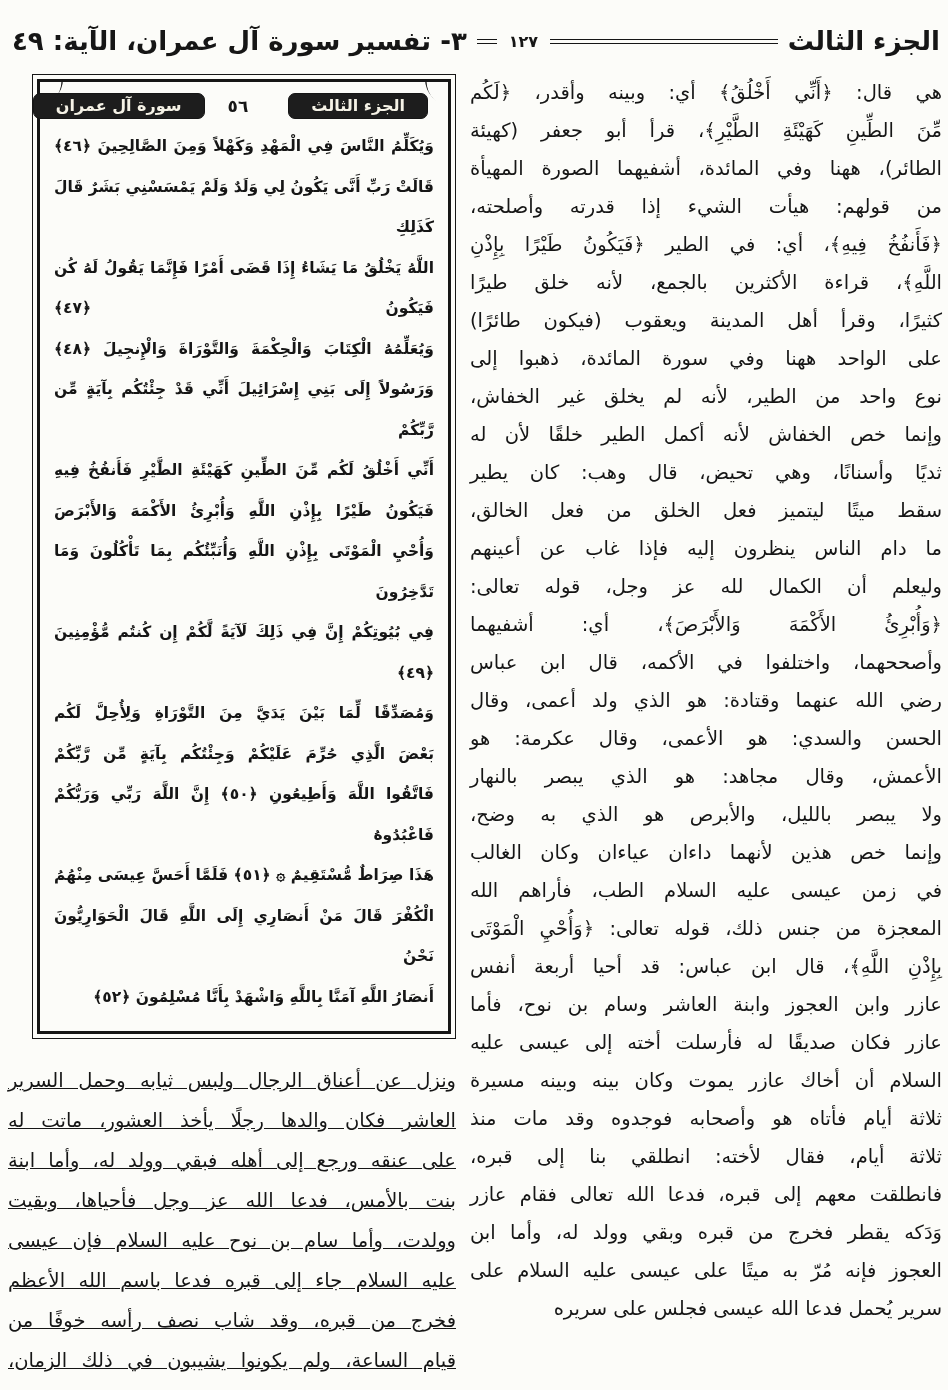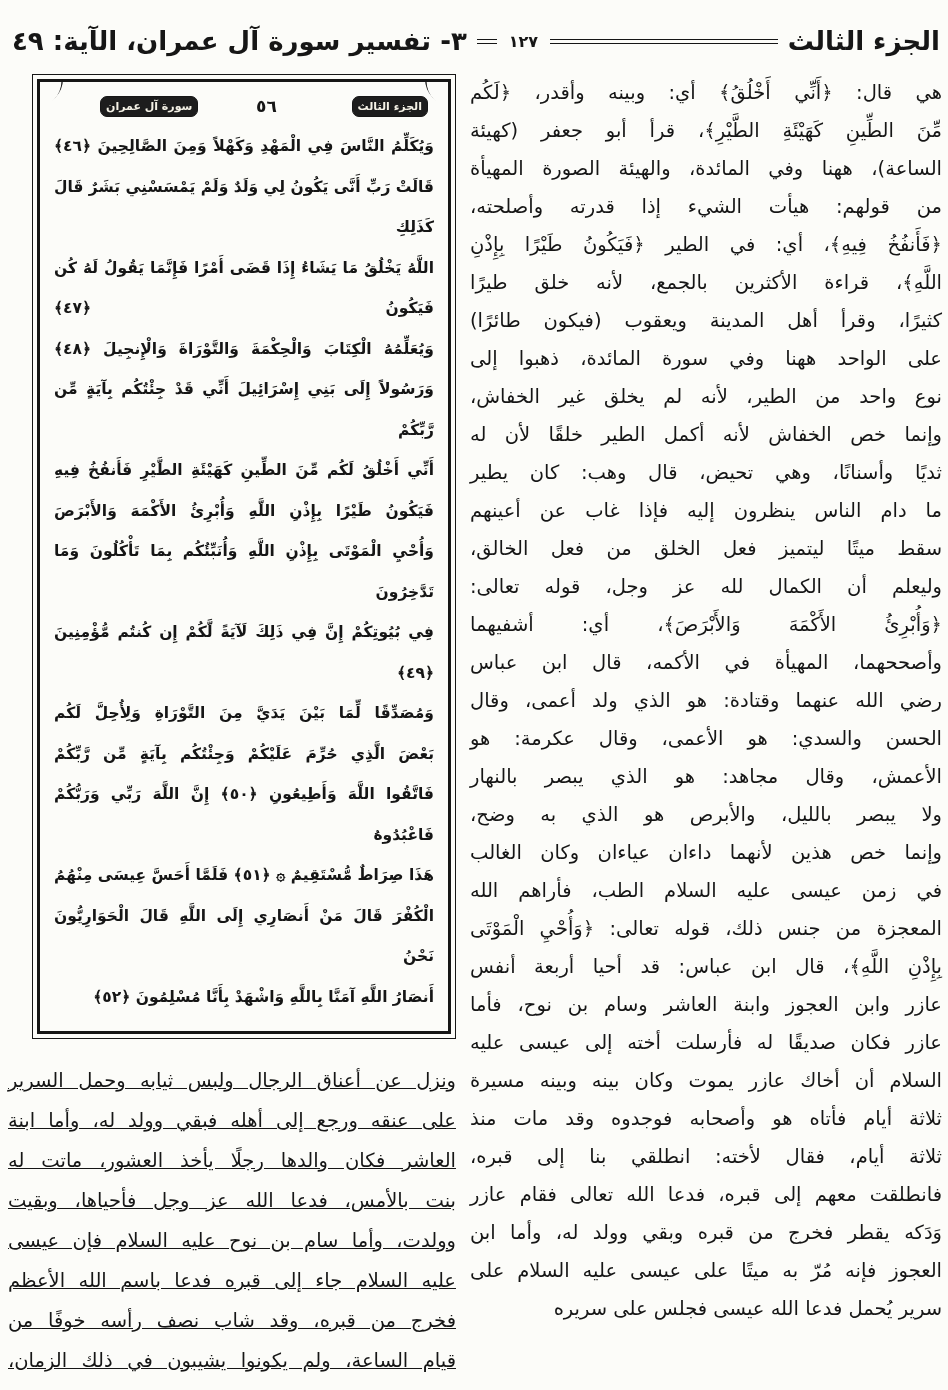--- a/index.html
+++ b/index.html
@@ -62,22 +62,22 @@
   }
   .mushaf-inner::before{right:-3px;border-left:none;border-bottom:none;border-radius:0 0 0 26px;border-top:none;border-right:none;box-shadow:inset 2px 2px 0 -0.5px var(--ink);border-bottom-left-radius:26px;}
   .mushaf-inner::after{left:-3px;border-right:none;border-bottom:none;border-top:none;border-left:none;box-shadow:inset -2px 2px 0 -0.5px var(--ink);border-bottom-right-radius:26px;}
 
   .mushaf-head{
     display:flex;justify-content:space-between;align-items:center;
     height:32px;margin-bottom:4px;padding:0 6px;
   }
   .cartouche{
     background:var(--cartouche-bg);color:var(--cartouche-text);
-    font-size:11px;font-weight:bold;line-height:1;
-    padding:4px 5px;border-radius:7px 7px 7px 7px;
+    font-size:16px;font-weight:bold;line-height:1;
+    padding:4px 22px;border-radius:7px 7px 7px 7px;
     border:1px solid var(--ink);
     letter-spacing:0.3px;white-space:nowrap;margin-left:40px;
   }
   .mushaf-pagenum{font-size:17px;font-weight:bold;margin-left:23px;}
 
   .mushaf-lines .line{
     font-size:15.5px;font-weight:bold;line-height:40.5px;
     text-align:justify;text-align-last:justify;
   }
   .mushaf-lines .line:last-child{text-align-last:right;}
@@ -93,34 +93,34 @@
     <span class="hd-num">١٢٧</span>
     <span class="dbl-rule short"></span>
     <span class="hd-text">٣- تفسير سورة آل عمران، الآية: ٤٩</span>
   </header>
 
   <main class="content">
 
     <section class="col-right">
         <div class="line">هي قال: ﴿أَنِّي أَخْلُقُ﴾ أي: وبينه وأقدر، ﴿لَكُم</div>
         <div class="line">مِّنَ الطِّينِ كَهَيْئَةِ الطَّيْرِ﴾، قرأ أبو جعفر (كهيئة</div>
-        <div class="line">الساعة)، ههنا وفي المائدة، والهيئة الصورة المهيأة</div>
+        <div class="line">الطائر)، ههنا وفي المائدة، أشفيهما الصورة المهيأة</div>
         <div class="line">من قولهم: هيأت الشيء إذا قدرته وأصلحته،</div>
         <div class="line">﴿فَأَنفُخُ فِيهِ﴾، أي: في الطير ﴿فَيَكُونُ طَيْرًا بِإِذْنِ</div>
         <div class="line">اللَّهِ﴾، قراءة الأكثرين بالجمع، لأنه خلق طيرًا</div>
         <div class="line">كثيرًا، وقرأ أهل المدينة ويعقوب (فيكون طائرًا)</div>
         <div class="line">على الواحد ههنا وفي سورة المائدة، ذهبوا إلى</div>
         <div class="line">نوع واحد من الطير، لأنه لم يخلق غير الخفاش،</div>
         <div class="line">وإنما خص الخفاش لأنه أكمل الطير خلقًا لأن له</div>
         <div class="line">ثديًا وأسنانًا، وهي تحيض، قال وهب: كان يطير</div>
+        <div class="line">سقط ميتًا ليتميز فعل الخلق من فعل الخالق،</div>
         <div class="line">ما دام الناس ينظرون إليه فإذا غاب عن أعينهم</div>
-        <div class="line">سقط ميتًا ليتميز فعل الخلق من فعل الخالق،</div>
         <div class="line">وليعلم أن الكمال لله عز وجل، قوله تعالى:</div>
         <div class="line">﴿وَأُبْرِئُ الأَكْمَهَ وَالأَبْرَصَ﴾، أي: أشفيهما</div>
-        <div class="line">وأصححهما، المهيأة في الأكمه، قال ابن عباس</div>
+        <div class="line">وأصححهما، واختلفوا في الأكمه، قال ابن عباس</div>
         <div class="line">رضي الله عنهما وقتادة: هو الذي ولد أعمى، وقال</div>
         <div class="line">الحسن والسدي: هو الأعمى، وقال عكرمة: هو</div>
         <div class="line">الأعمش، وقال مجاهد: هو الذي يبصر بالنهار</div>
         <div class="line">ولا يبصر بالليل، والأبرص هو الذي به وضح،</div>
         <div class="line">وإنما خص هذين لأنهما داءان عياءان وكان الغالب</div>
         <div class="line">في زمن عيسى عليه السلام الطب، فأراهم الله</div>
         <div class="line">المعجزة من جنس ذلك، قوله تعالى: ﴿وَأُحْيِ الْمَوْتَى</div>
         <div class="line">بِإِذْنِ اللَّهِ﴾، قال ابن عباس: قد أحيا أربعة أنفس</div>
         <div class="line">عازر وابن العجوز وابنة العاشر وسام بن نوح، فأما</div>
         <div class="line">عازر فكان صديقًا له فأرسلت أخته إلى عيسى عليه</div>
@@ -157,22 +157,22 @@
               <div class="line">فَاتَّقُوا اللَّهَ وَأَطِيعُونِ ﴿٥٠﴾ إِنَّ اللَّهَ رَبِّي وَرَبُّكُمْ فَاعْبُدُوهُ</div>
               <div class="line">هَذَا صِرَاطٌ مُّسْتَقِيمٌ ۞ ﴿٥١﴾ فَلَمَّا أَحَسَّ عِيسَى مِنْهُمُ</div>
               <div class="line">الْكُفْرَ قَالَ مَنْ أَنصَارِي إِلَى اللَّهِ قَالَ الْحَوَارِيُّونَ نَحْنُ</div>
               <div class="line">أَنصَارُ اللَّهِ آمَنَّا بِاللَّهِ وَاشْهَدْ بِأَنَّا مُسْلِمُونَ ﴿٥٢﴾</div>
             </div>
         </div>
       </div>
 
       <div class="col-left-text">
           <div class="line">ونزل عن أعناق الرجال ولبس ثيابه وحمل السرير</div>
+          <div class="line">العاشر فكان والدها رجلًا يأخذ العشور، ماتت له</div>
           <div class="line">على عنقه ورجع إلى أهله فبقي وولد له، وأما ابنة</div>
-          <div class="line">العاشر فكان والدها رجلًا يأخذ العشور، ماتت له</div>
           <div class="line">بنت بالأمس، فدعا الله عز وجل فأحياها، وبقيت</div>
           <div class="line">وولدت، وأما سام بن نوح عليه السلام فإن عيسى</div>
           <div class="line">عليه السلام جاء إلى قبره فدعا باسم الله الأعظم</div>
           <div class="line">فخرج من قبره، وقد شاب نصف رأسه خوفًا من</div>
           <div class="line">قيام الساعة، ولم يكونوا يشيبون في ذلك الزمان،</div>
           <div class="line">فقال قد قامت القيامة؟ قال: لا ولكن دعوتك باسم</div>
         </div>
 
     </section>
 

